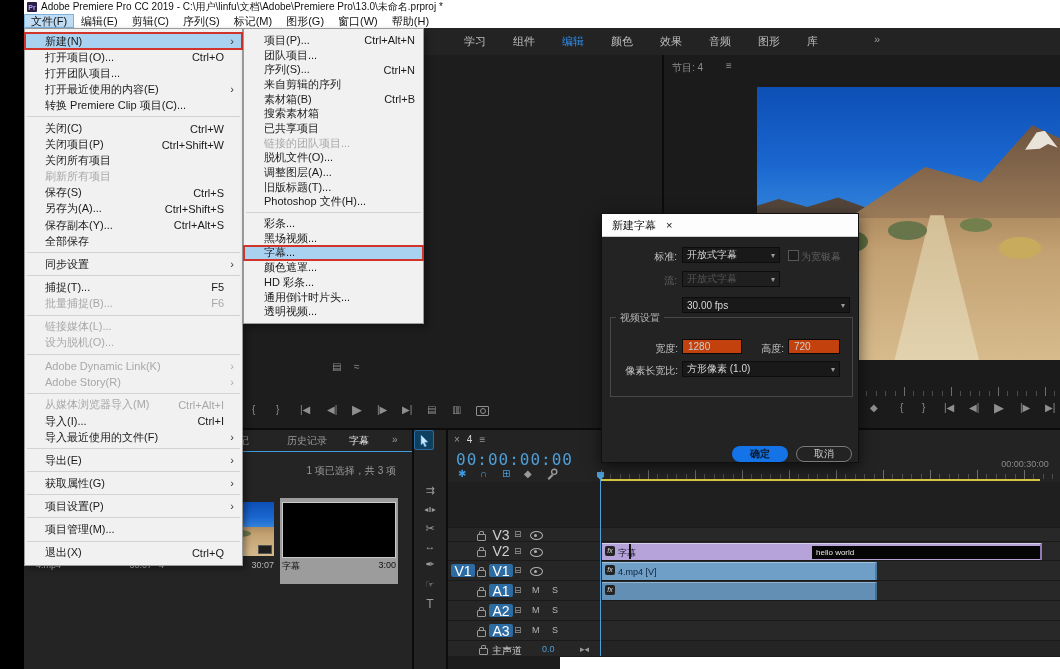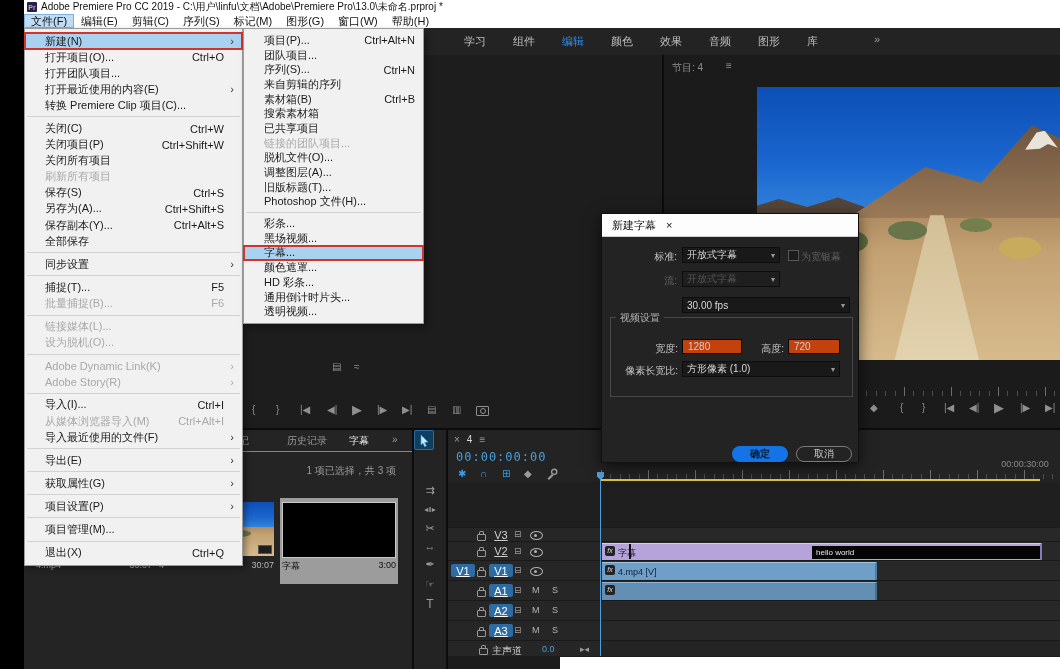--- a/index.html
+++ b/index.html
@@ -65,32 +65,32 @@
   .badge{position:absolute;width:12px;height:7px;background:#1f1f1f;border:1px solid #555;}
 
   
   .tool{position:absolute;left:0;width:32px;text-align:center;color:#9c9c9c;font-size:11px;line-height:16px;}
   #tool-selection{top:8px;left:7px;width:18px;height:18px;background:#0f3f5f;border:1px solid #2d6ca2;border-radius:2px;
       display:flex;align-items:center;justify-content:center;}
 
   
   #tl-tabrow{position:absolute;left:0;top:0;width:636px;height:18px;background:#232323;display:flex;align-items:center;gap:7px;padding-left:6px;font-size:10px;color:#9a9a9a;}
   #tl-tab-label{color:#d8d8d8;}
-  #tl-timecode{position:absolute;left:8px;top:20px;font-size:12px;color:#4e9fd8;letter-spacing:1px;}
+  #tl-timecode{position:absolute;left:8px;top:20px;font-size:16px;color:#4e9fd8;letter-spacing:1px;}
   .tl-toolicon{position:absolute;top:38px;font-size:10px;color:#9a9a9a;}
   .blue{color:#3f9be0 !important;}
   #tl-ruler{position:absolute;left:153px;top:25px;width:483px;height:24px;}
   .ruler-label{position:absolute;top:4px;width:90px;text-align:center;font-size:9px;color:#8a8a8a;}
   #tl-renderbar{position:absolute;left:153px;top:49px;width:439px;height:2px;background:#d6c63f;}
   #tl-empty{position:absolute;left:0;top:52px;width:636px;height:45px;background:#1f1f1f;}
   .trk{position:absolute;left:0;width:636px;border-top:1px solid #1a1a1a;box-sizing:border-box;}
   .trk .hdr{position:absolute;left:0;top:0;width:152px;height:100%;background:#262626;}
   .trk .cnt{position:absolute;left:152px;top:0;right:0;height:100%;background:#282828;}
-  .chip{position:absolute;width:24px;height:13px;border-radius:2px;font-size:11px;color:#cfcfcf;
-        display:flex;align-items:center;justify-content:center;top:50%;margin-top:-6.5px;text-decoration:underline;}
+  .chip{position:absolute;width:24px;height:13px;border-radius:2px;font-size:14px;color:#cfcfcf;
+        display:flex;align-items:center;justify-content:center;top:50%;margin-top:-6.5px;}
   .chip.on{background:#2d6ca2;color:#fff;}
   .lk{position:absolute;width:7px;height:5px;border:1px solid #9a9a9a;border-radius:1px;top:50%;margin-top:-1px;}
   .lk::before{content:"";position:absolute;left:1px;top:-4px;width:3px;height:3px;border:1px solid #9a9a9a;border-bottom:0;border-radius:2px 2px 0 0;}
   .eye{position:absolute;width:11px;height:7px;border:1px solid #b0b0b0;border-radius:50%;top:50%;margin-top:-3.5px;}
   .eye::after{content:"";position:absolute;left:3px;top:1.5px;width:3px;height:3px;background:#b0b0b0;border-radius:50%;}
   .syn{position:absolute;font-size:9px;color:#9a9a9a;top:50%;margin-top:-5.5px;}
   .ms-btn{position:absolute;font-size:9px;color:#b5b5b5;top:50%;margin-top:-5.5px;}
   .clip{position:absolute;box-sizing:border-box;font-size:9px;}
   .fx{position:absolute;left:3px;top:2px;width:10px;height:10px;background:#232323;border-radius:2px;color:#ddd;
       font-size:7px;line-height:10px;text-align:center;font-style:italic;}
@@ -499,28 +499,28 @@
         <span class="ml">Adobe Dynamic Link(K)</span>
         <span class="ms"></span>
         <span class="ma">›</span>
       </div>
       <div class="mi disabled">
         <span class="ml">Adobe Story(R)</span>
         <span class="ms"></span>
         <span class="ma">›</span>
       </div>
       <div class="msep"></div>
+      <div class="mi disabled">
+        <span class="ml">从媒体浏览器导入(M)</span>
+        <span class="ms">Ctrl+Alt+I</span>
+        <span class="ma"></span>
+      </div>
       <div class="mi">
         <span class="ml">导入(I)...</span>
         <span class="ms">Ctrl+I</span>
-        <span class="ma"></span>
-      </div>
-      <div class="mi disabled">
-        <span class="ml">从媒体浏览器导入(M)</span>
-        <span class="ms">Ctrl+Alt+I</span>
         <span class="ma"></span>
       </div>
       <div class="mi">
         <span class="ml">导入最近使用的文件(F)</span>
         <span class="ms"></span>
         <span class="ma">›</span>
       </div>
       <div class="msep"></div>
       <div class="mi">
         <span class="ml">导出(E)</span>

